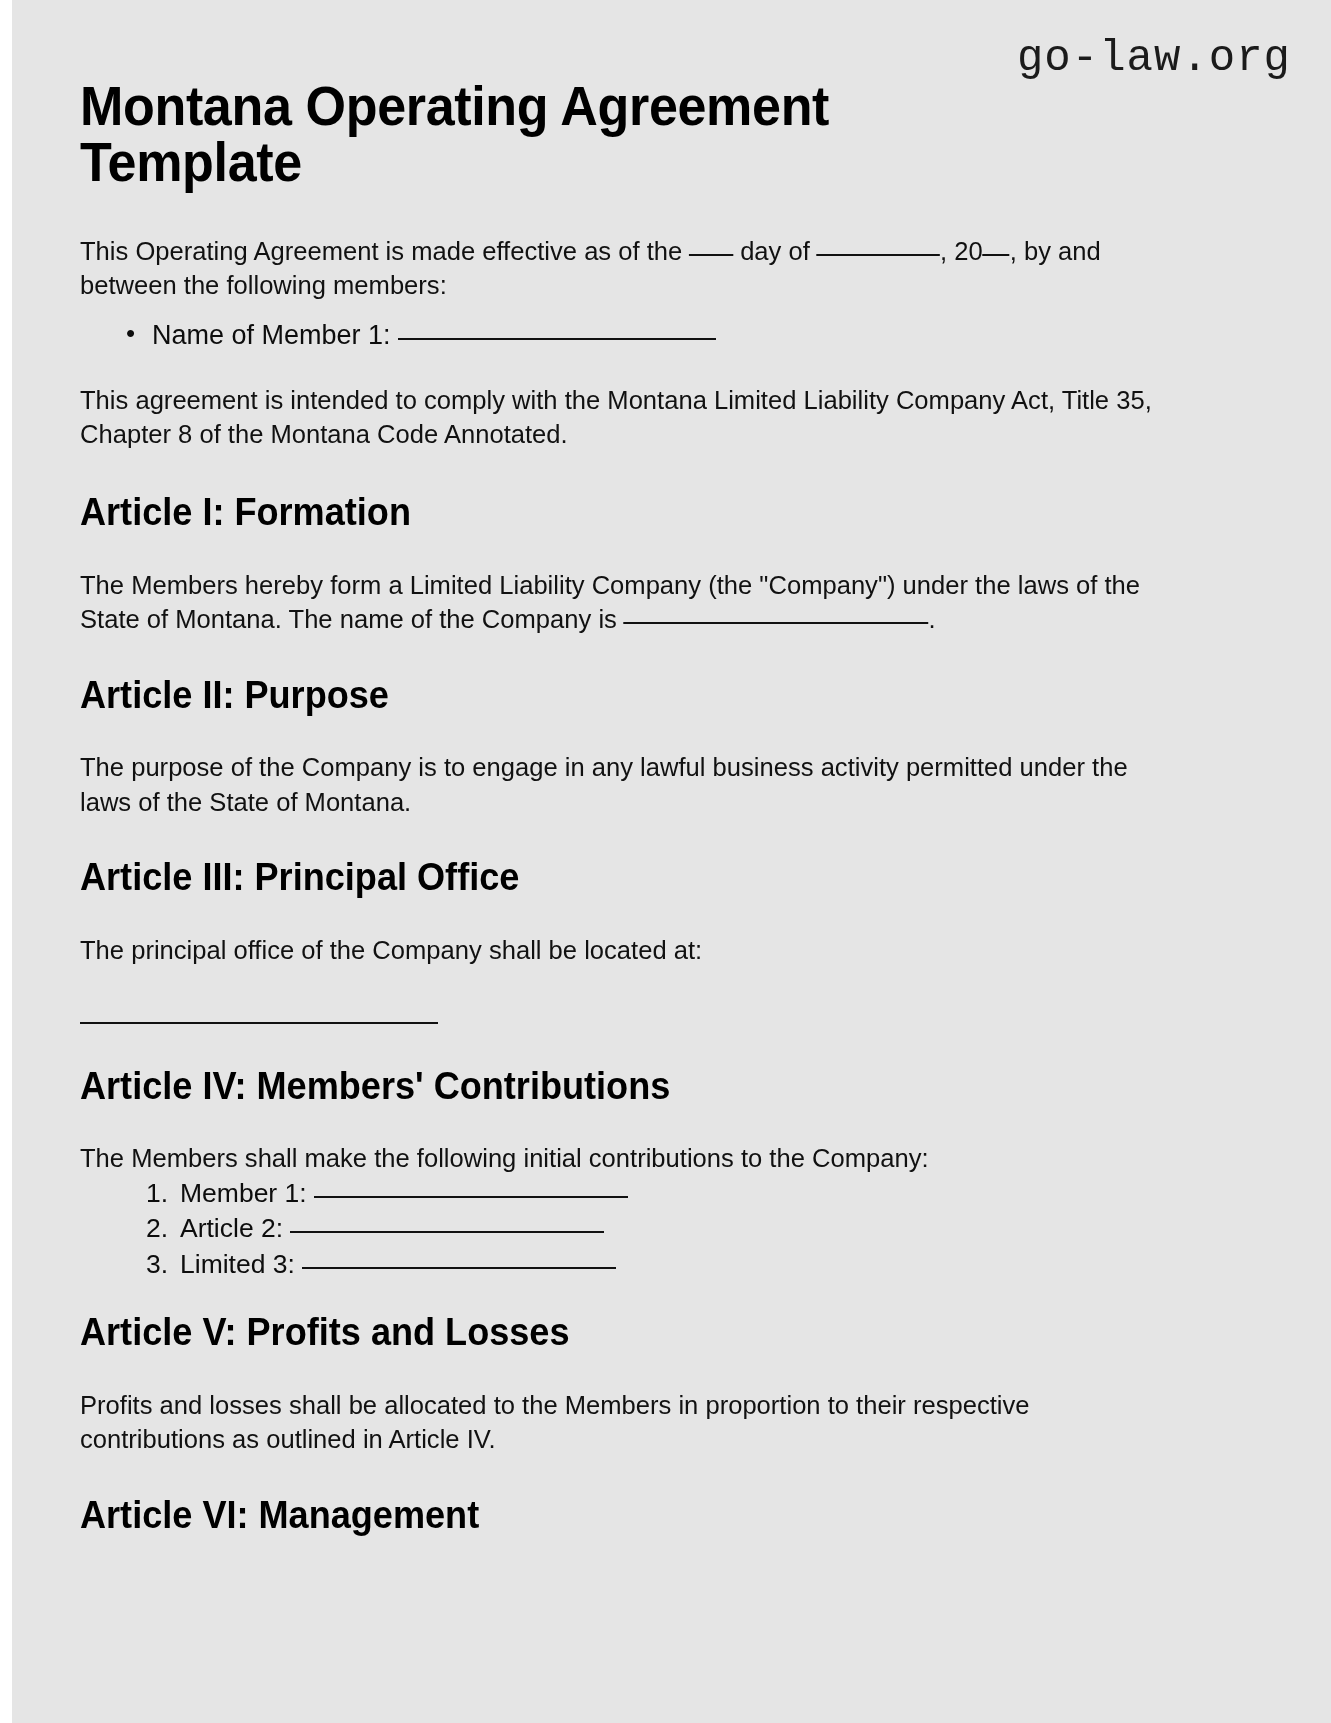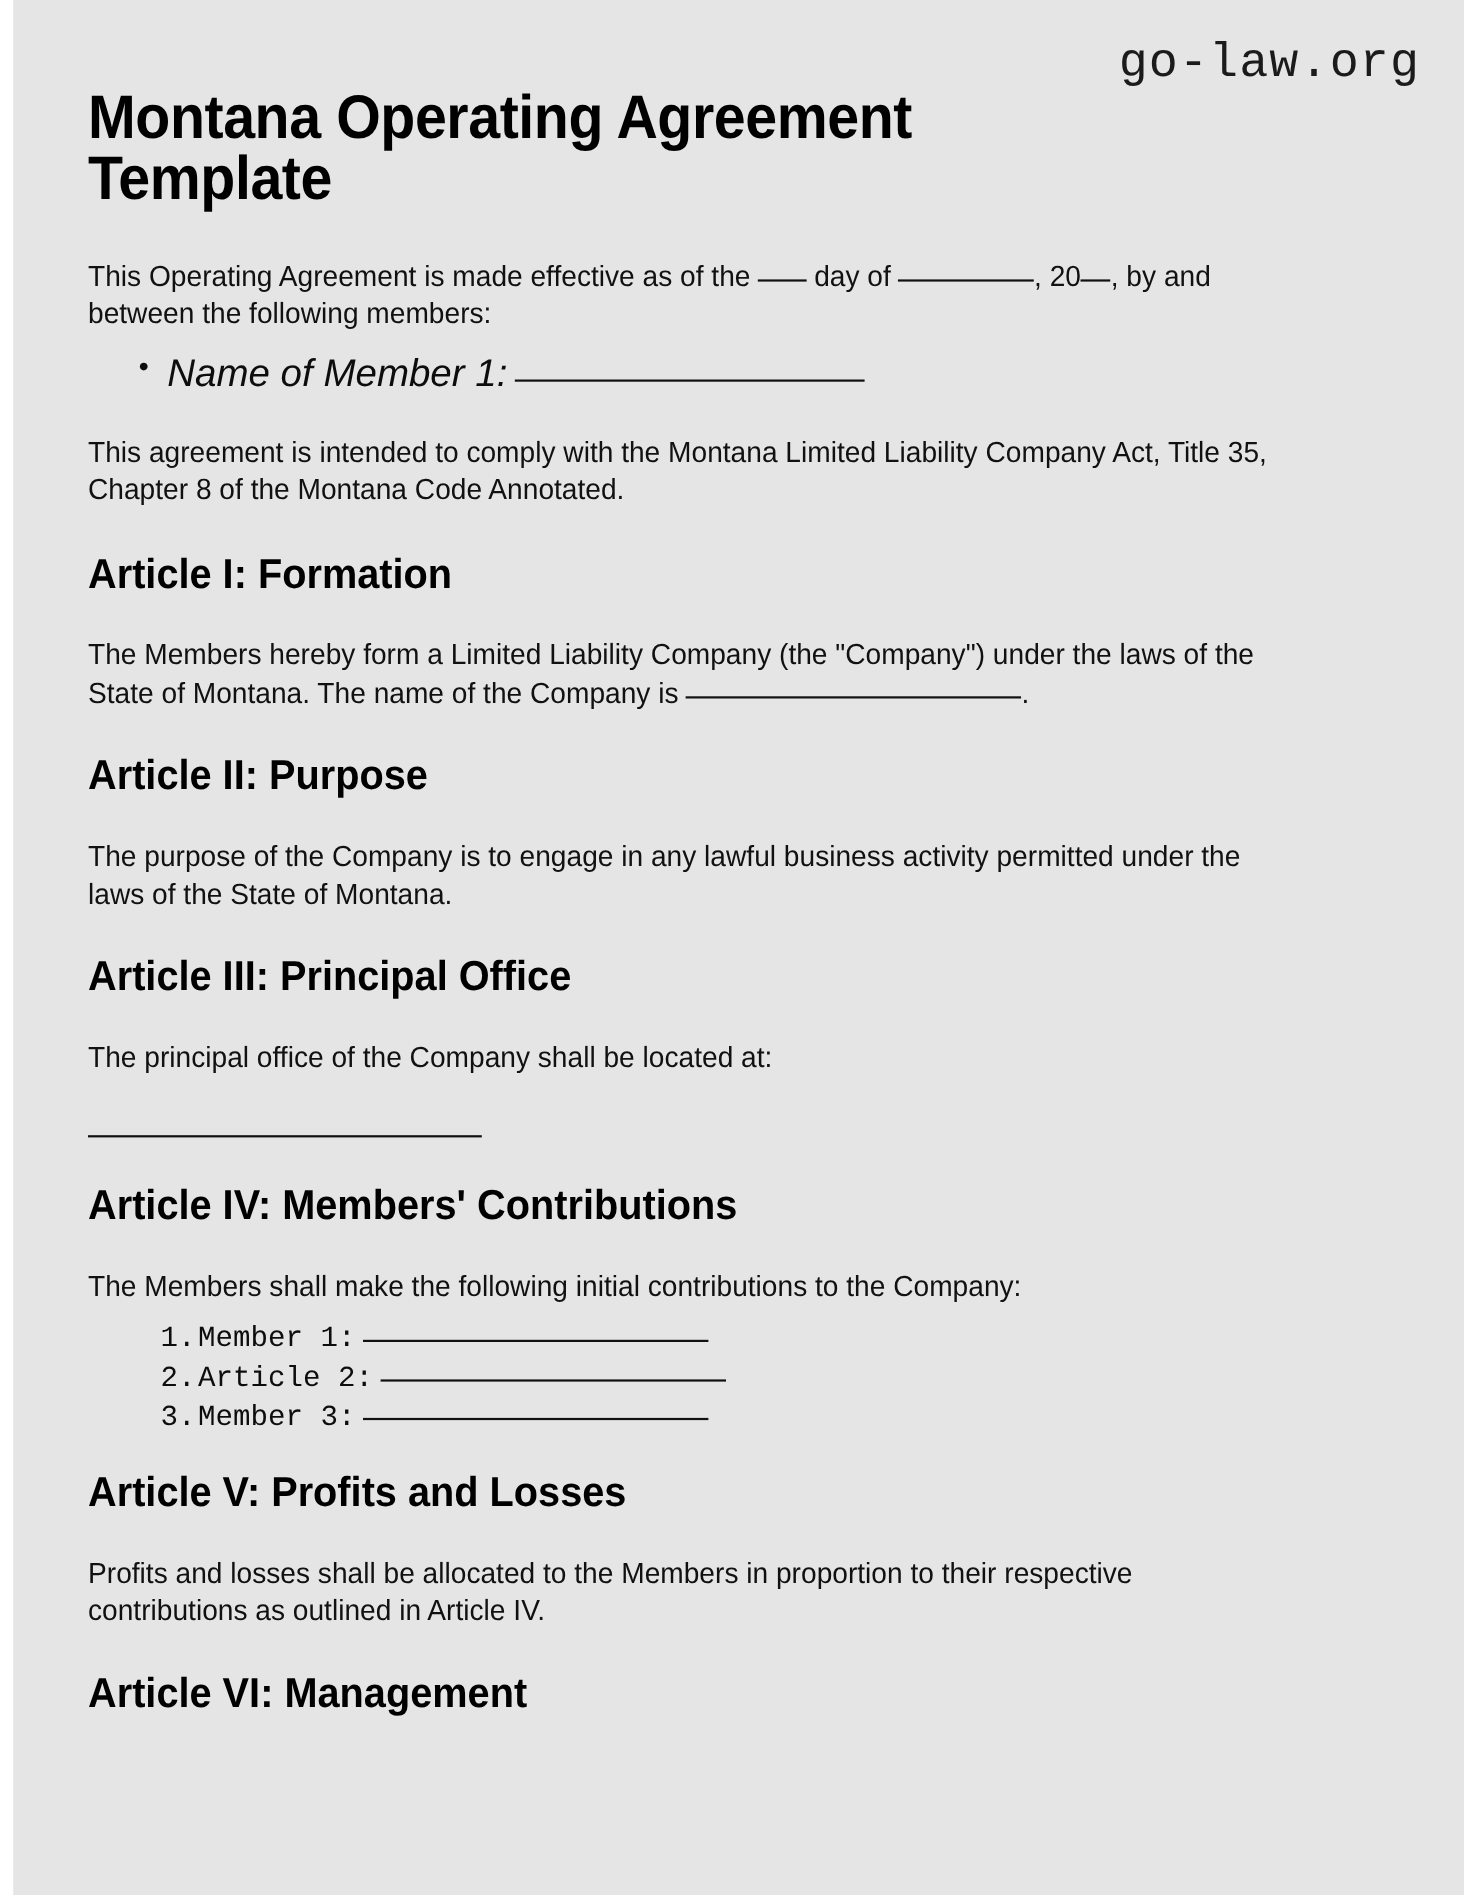--- a/index.html
+++ b/index.html
@@ -73,40 +73,38 @@
     transform: scaleX(0.95);
     transform-origin: left top;
     width: 1140px;
   }
   ul.member-list {
     margin: 14px 0 0 0;
     padding: 0 0 0 42px;
     list-style: none;
   }
   ul.member-list li {
-    font-size: 35px;
+    font-size: 27px;
     line-height: 1.34;
     position: relative;
     padding-left: 30px;
     white-space: nowrap;
-    font-style: italic;
   }
   ul.member-list li::before {
     content: "•";
     position: absolute;
     left: 4px;
     top: -1px;
     font-size: 26px;
   }
   ol.contrib-list {
-    margin: 14px 0 0 0;
+    margin: 0 0 0 0;
     padding: 0 0 0 100px;
     list-style: none;
     counter-reset: citem;
-    font-family: Liberation Mono, monospace;
   }
   ol.contrib-list li {
     font-size: 26.5px;
     line-height: 1.34;
     position: relative;
     padding-left: 0;
     white-space: nowrap;
     counter-increment: citem;
   }
   ol.contrib-list li::before {
@@ -179,21 +177,21 @@
     <div style="height:52px"></div>
     <div class="blank-office"></div>
 
     <div style="height:42px"></div>
     <h2 class="article">Article IV: Members' Contributions</h2>
     <div style="height:34px"></div>
     <p class="body">The Members shall make the following initial contributions to the Company:</p>
     <ol class="contrib-list">
       <li><span>Member 1:</span><span class="sp"></span><span class="blank blank-contrib"></span></li>
       <li><span>Article 2:</span><span class="sp"></span><span class="blank blank-contrib"></span></li>
-      <li><span>Member 3:</span><span class="sp"></span><span class="blank blank-contrib"></span></li>
+      <li><span>Limited 3:</span><span class="sp"></span><span class="blank blank-contrib"></span></li>
     </ol>
 
     <div style="height:30px"></div>
     <h2 class="article">Article V: Profits and Losses</h2>
     <div style="height:34px"></div>
     <p class="body">Profits and losses shall be allocated to the Members in proportion to their respective contributions as outlined in Article IV.</p>
 
     <div style="height:38px"></div>
     <h2 class="article">Article VI: Management</h2>
 

